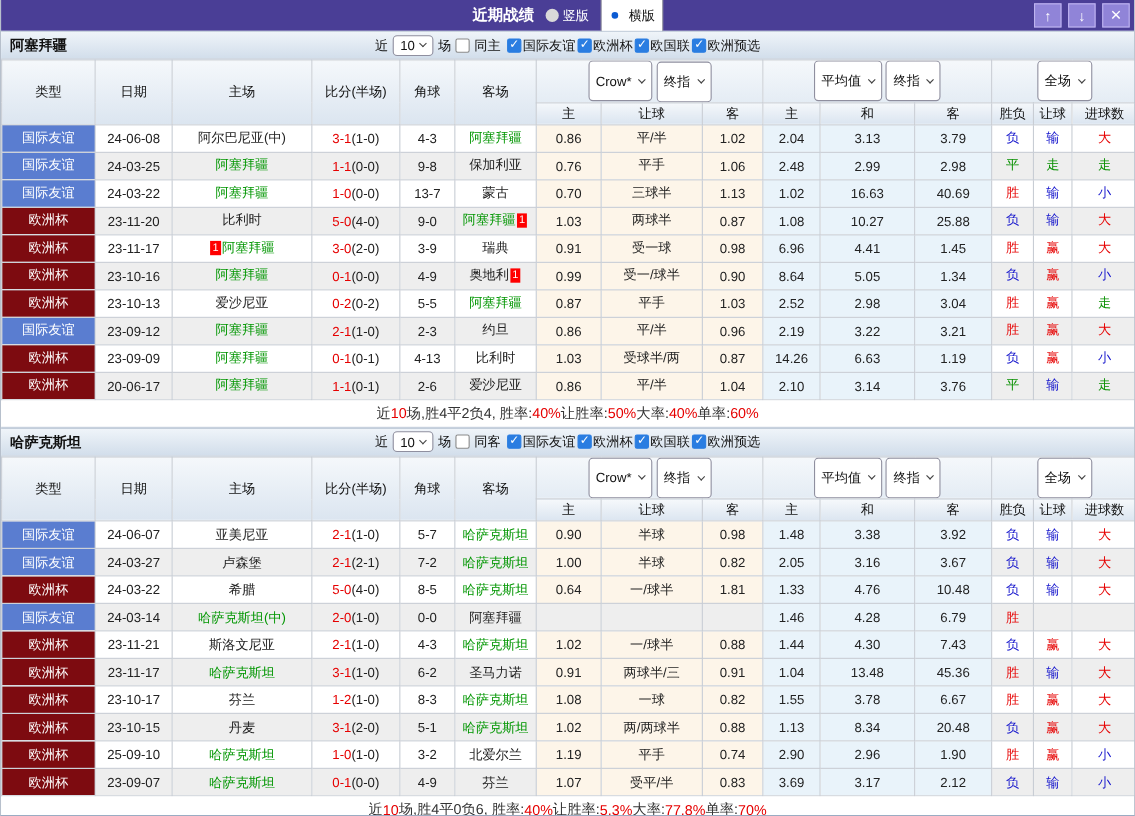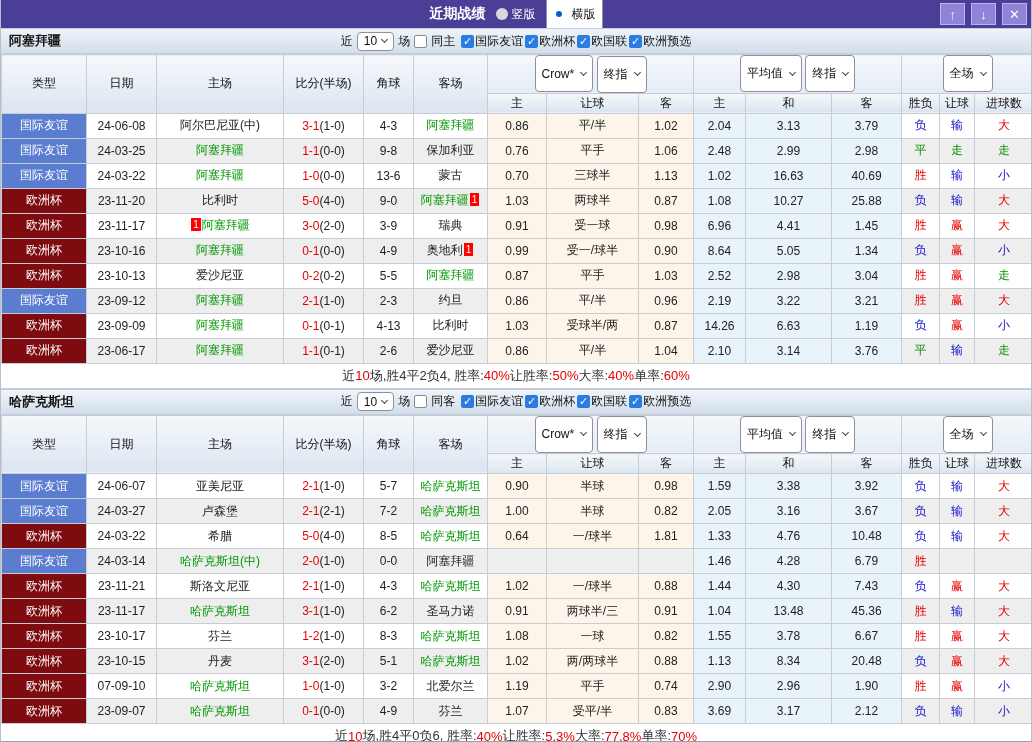--- a/index.html
+++ b/index.html
@@ -209,21 +209,21 @@
     <td class="lblue">2.98</td>
     <td style="color: rgb(8, 144, 0);">平</td>
     <td style="color: rgb(8, 144, 0);">走</td>
     <td style="color: rgb(8, 144, 0);">走</td>
   </tr>
           <tr class="odd">
     <td class="c-league" style="background: rgb(90, 125, 208);">国际友谊</td>
     <td>24-03-22</td>
     <td><span style="color: rgb(0, 150, 0);">阿塞拜疆</span></td>
     <td><span class="sc">1-0</span><span class="half">(0-0)</span></td>
-    <td>13-6</td>
+    <td>13-7</td>
     <td><span>蒙古</span></td>
     <td class="cream">0.70</td>
     <td class="cream">三球半</td>
     <td class="cream">1.13</td>
     <td class="lblue">1.02</td>
     <td class="lblue">16.63</td>
     <td class="lblue">40.69</td>
     <td style="color: rgb(230, 0, 0);">胜</td>
     <td style="color: rgb(20, 20, 204);">输</td>
     <td style="color: rgb(20, 20, 204);">小</td>
@@ -325,21 +325,21 @@
     <td class="cream">0.87</td>
     <td class="lblue">14.26</td>
     <td class="lblue">6.63</td>
     <td class="lblue">1.19</td>
     <td style="color: rgb(20, 20, 204);">负</td>
     <td style="color: rgb(230, 0, 0);">赢</td>
     <td style="color: rgb(20, 20, 204);">小</td>
   </tr>
           <tr class="even">
     <td class="c-league" style="background: rgb(125, 11, 16);">欧洲杯</td>
-    <td>23-06-17</td>
+    <td>20-06-17</td>
     <td><span style="color: rgb(0, 150, 0);">阿塞拜疆</span></td>
     <td><span class="sc">1-1</span><span class="half">(0-1)</span></td>
     <td>2-6</td>
     <td><span>爱沙尼亚</span></td>
     <td class="cream">0.86</td>
     <td class="cream">平/半</td>
     <td class="cream">1.04</td>
     <td class="lblue">2.10</td>
     <td class="lblue">3.14</td>
     <td class="lblue">3.76</td>
@@ -464,21 +464,21 @@
           <tr class="odd">
     <td class="c-league" style="background: rgb(90, 125, 208);">国际友谊</td>
     <td>24-06-07</td>
     <td><span>亚美尼亚</span></td>
     <td><span class="sc">2-1</span><span class="half">(1-0)</span></td>
     <td>5-7</td>
     <td><span style="color: rgb(0, 150, 0);">哈萨克斯坦</span></td>
     <td class="cream">0.90</td>
     <td class="cream">半球</td>
     <td class="cream">0.98</td>
-    <td class="lblue">1.59</td>
+    <td class="lblue">1.48</td>
     <td class="lblue">3.38</td>
     <td class="lblue">3.92</td>
     <td style="color: rgb(20, 20, 204);">负</td>
     <td style="color: rgb(20, 20, 204);">输</td>
     <td style="color: rgb(230, 0, 0);">大</td>
   </tr>
           <tr class="even">
     <td class="c-league" style="background: rgb(90, 125, 208);">国际友谊</td>
     <td>24-03-27</td>
     <td><span>卢森堡</span></td>
@@ -592,21 +592,21 @@
     <td class="cream">0.88</td>
     <td class="lblue">1.13</td>
     <td class="lblue">8.34</td>
     <td class="lblue">20.48</td>
     <td style="color: rgb(20, 20, 204);">负</td>
     <td style="color: rgb(230, 0, 0);">赢</td>
     <td style="color: rgb(230, 0, 0);">大</td>
   </tr>
           <tr class="odd">
     <td class="c-league" style="background: rgb(125, 11, 16);">欧洲杯</td>
-    <td>07-09-10</td>
+    <td>25-09-10</td>
     <td><span style="color: rgb(0, 150, 0);">哈萨克斯坦</span></td>
     <td><span class="sc">1-0</span><span class="half">(1-0)</span></td>
     <td>3-2</td>
     <td><span>北爱尔兰</span></td>
     <td class="cream">1.19</td>
     <td class="cream">平手</td>
     <td class="cream">0.74</td>
     <td class="lblue">2.90</td>
     <td class="lblue">2.96</td>
     <td class="lblue">1.90</td>

